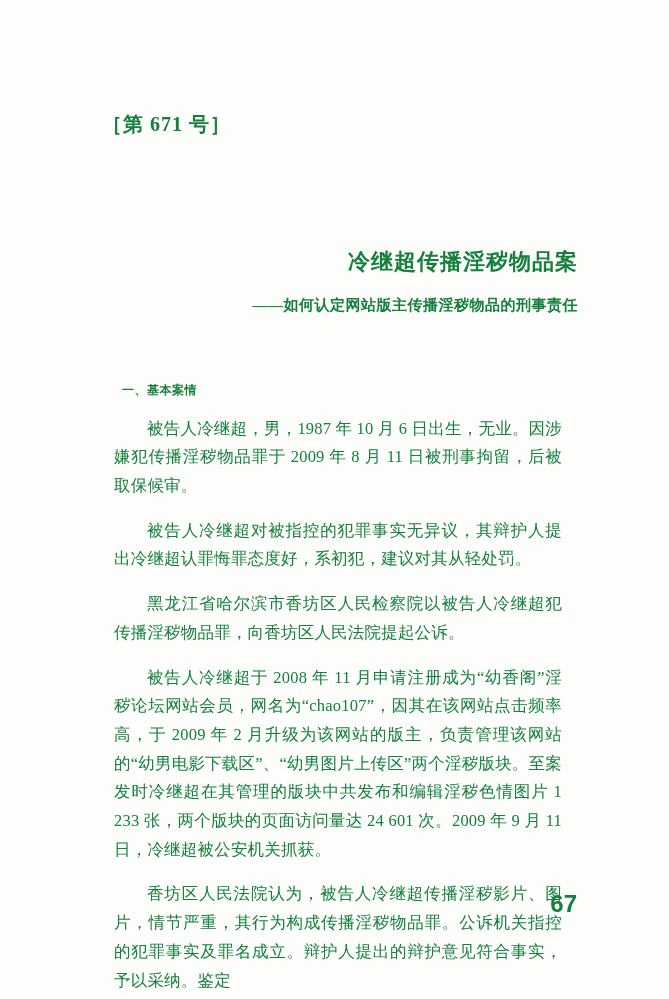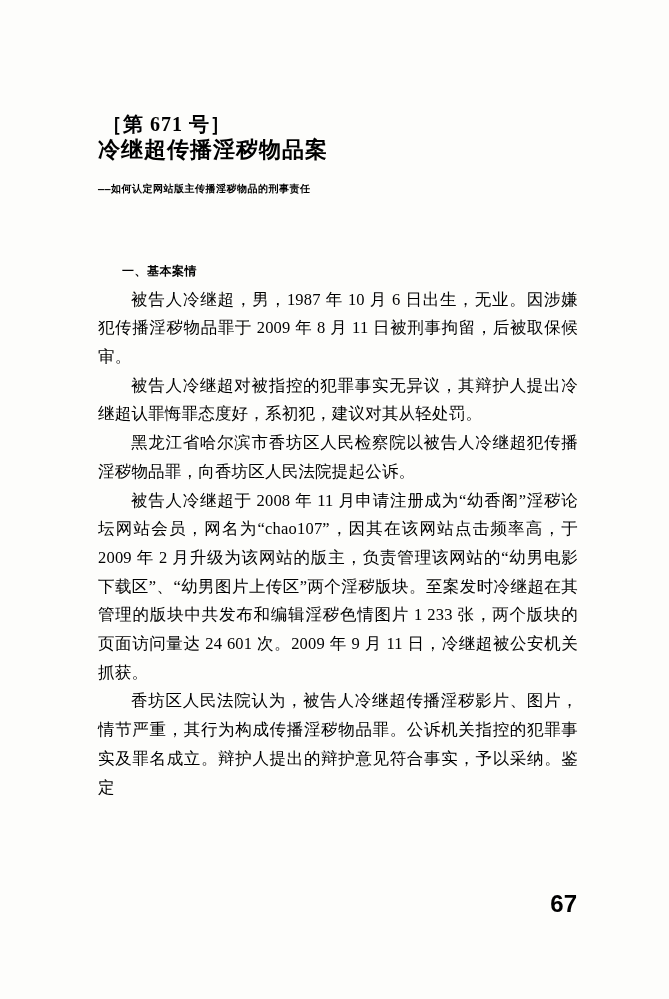--- a/index.html
+++ b/index.html
@@ -6,64 +6,64 @@
     margin: 0;
     padding: 0;
     background: #ffffff;
   }
   .page {
     position: relative;
     width: 669px;
     height: 999px;
     background: #fdfdfb;
     font-family: "Liberation Serif", "DejaVu Serif", serif;
-    color: #000000;
+    color: #15803d;
     overflow: hidden;
   }
   .content {
     position: absolute;
     left: 98px;
     top: 112px;
     width: 480px;
   }
   .case-number {
     font-size: 20px;
     font-weight: bold;
     letter-spacing: 1px;
     line-height: 1.2;
     margin: 0 0 0 4px;
   }
   .title-block {
-    text-align: left;
+    margin-top: 112px;
+    text-align: right;
   }
   .doc-title {
     font-size: 22px;
     font-weight: bold;
     letter-spacing: 1px;
     margin: 0;
     line-height: 1.3;
   }
   .doc-subtitle {
-    font-size: 10px;
+    font-size: 15px;
     font-weight: bold;
     letter-spacing: 0.5px;
     margin: 18px 0 0 0;
     line-height: 1.4;
-    font-family: Liberation Mono, monospace;
   }
   .section-heading {
     font-size: 12px;
     font-weight: bold;
     margin: 66px 0 0 24px;
     letter-spacing: 0.5px;
   }
   .body-text p {
     font-size: 16.5px;
     line-height: 1.74;
-    margin: 0;
+    margin: 16px;
     text-indent: 2em;
     text-align: justify;
     letter-spacing: 0.2px;
   }
   .body-text {
     margin-top: 6px;
   }
   .page-number {
     position: absolute;
     right: 92px;

